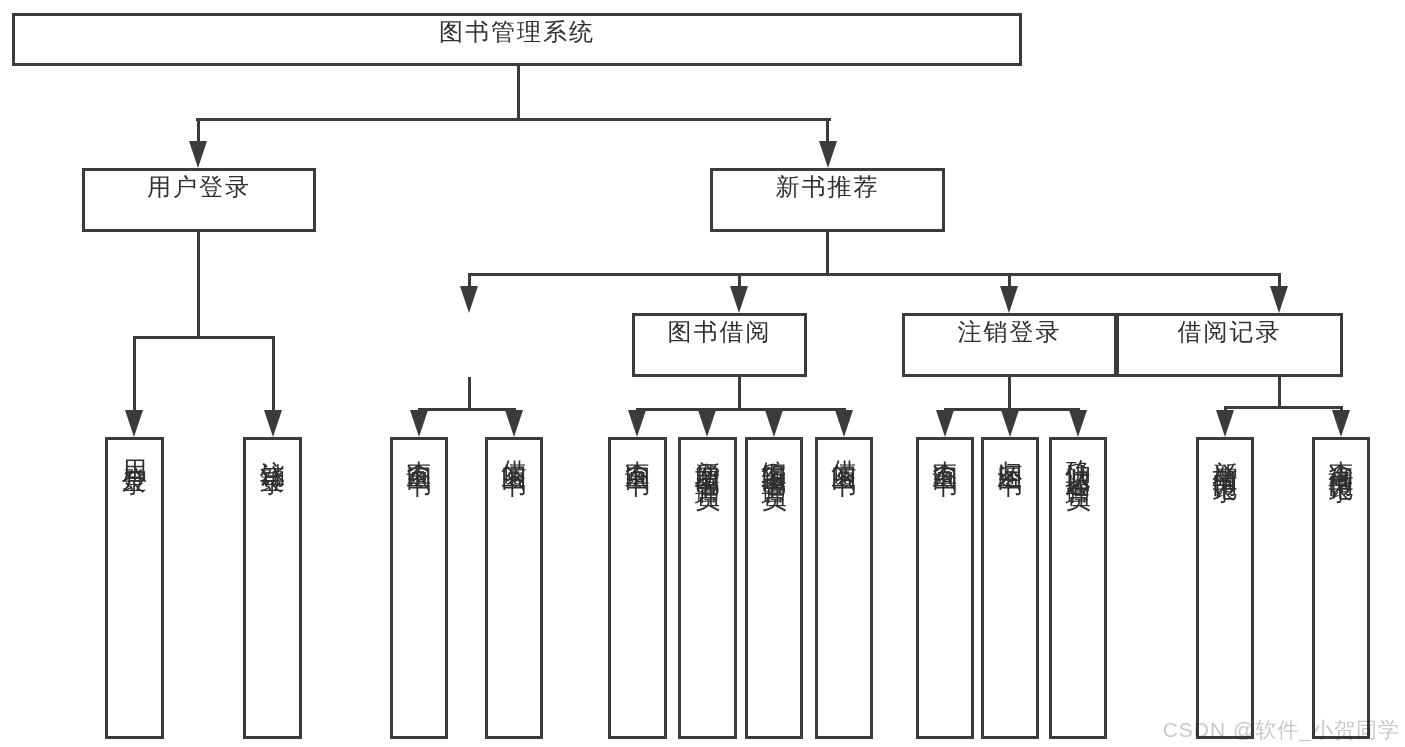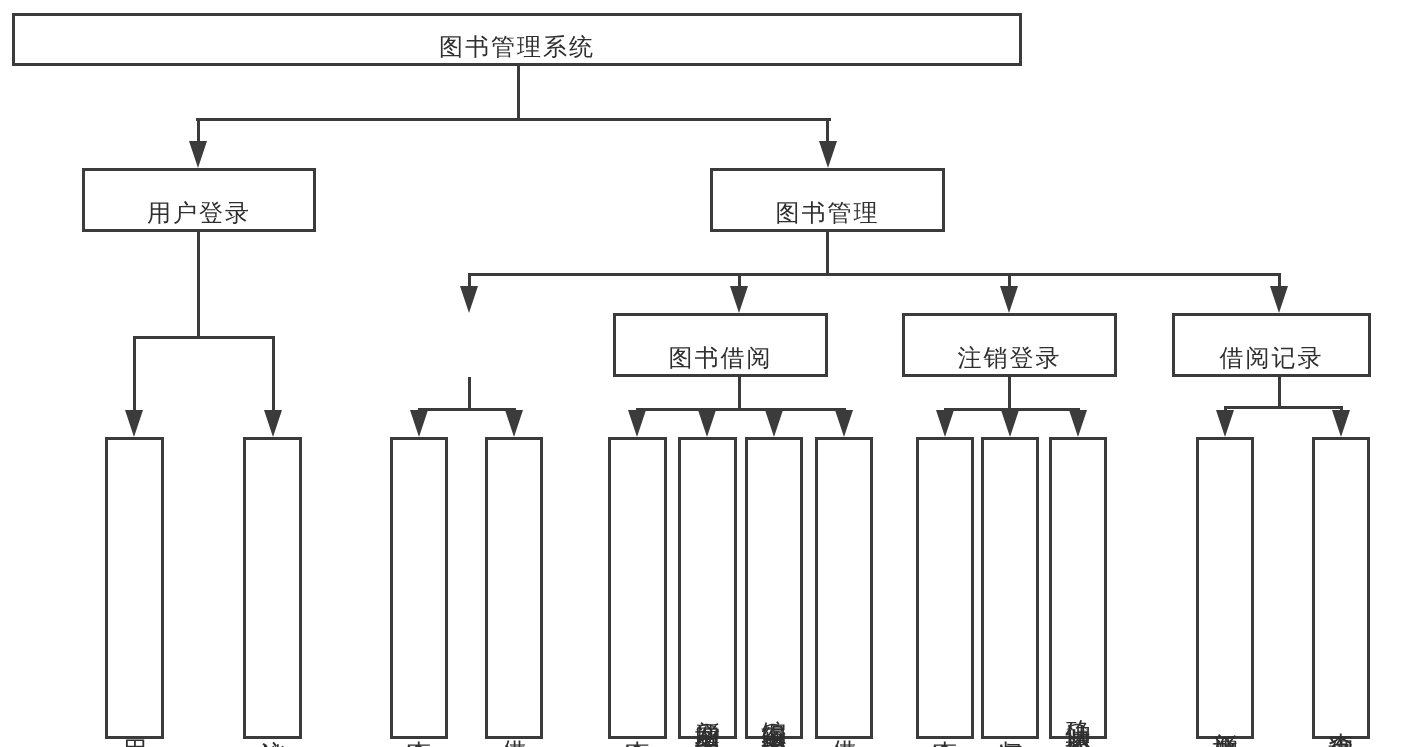--- a/index.html
+++ b/index.html
@@ -9,21 +9,21 @@
     background:#ffffff;
     font-family:"Liberation Sans","DejaVu Sans",sans-serif;
     overflow:hidden;
   }
   .node{
     position:absolute;
     box-sizing:border-box;
     background:#ffffff;
     border:3px solid #3b3b3b;
     display:flex;
-    align-items:flex-end;
+    align-items:flex-start;
     justify-content:center;
     z-index:2;
     color:#2f2f2f;
   }
   .hlabel{
     font-size:24px;
     letter-spacing:2px;
     color:#2f2f2f;
     white-space:nowrap;
   }
@@ -125,30 +125,30 @@
   <div class="arrowhead" style="left:1332px;top:410px"></div>
 
   <div class="node" style="left:12px;top:13px;width:1010px;height:53px">
     <span class="hlabel">图书管理系统</span>
   </div>
 
   <div class="node" style="left:82px;top:168px;width:234px;height:64px">
     <span class="hlabel">用户登录</span>
   </div>
   <div class="node" style="left:710px;top:168px;width:235px;height:64px">
-    <span class="hlabel">图书管理</span>
+    <span class="hlabel">新书推荐</span>
   </div>
 
-  <div class="node" style="left:613px;top:313px;width:215px;height:64px">
+  <div class="node" style="left:632px;top:313px;width:175px;height:64px">
     <span class="hlabel">图书借阅</span>
   </div>
   <div class="node" style="left:902px;top:313px;width:215px;height:64px">
     <span class="hlabel">注销登录</span>
   </div>
-  <div class="node" style="left:1172px;top:313px;width:199px;height:64px">
+  <div class="node" style="left:1116px;top:313px;width:227px;height:64px">
     <span class="hlabel">借阅记录</span>
   </div>
 
   <div class="node" style="left:105px;top:437px;width:59px;height:302px">
     <span class="vlabel">用户登录</span>
   </div>
   <div class="node" style="left:243px;top:437px;width:59px;height:302px">
     <span class="vlabel">注销登录</span>
   </div>
 
@@ -182,14 +182,15 @@
     <span class="vlabel">确认归还（管理员）</span>
   </div>
 
   <div class="node" style="left:1196px;top:437px;width:58px;height:302px">
     <span class="vlabel">新增借阅记录</span>
   </div>
   <div class="node" style="left:1312px;top:437px;width:58px;height:302px">
     <span class="vlabel">查询借阅记录</span>
   </div>
 
+  <div class="watermark">CSDN @软件_小贺同学</div>
 
 </div>
 
 </body></html>

